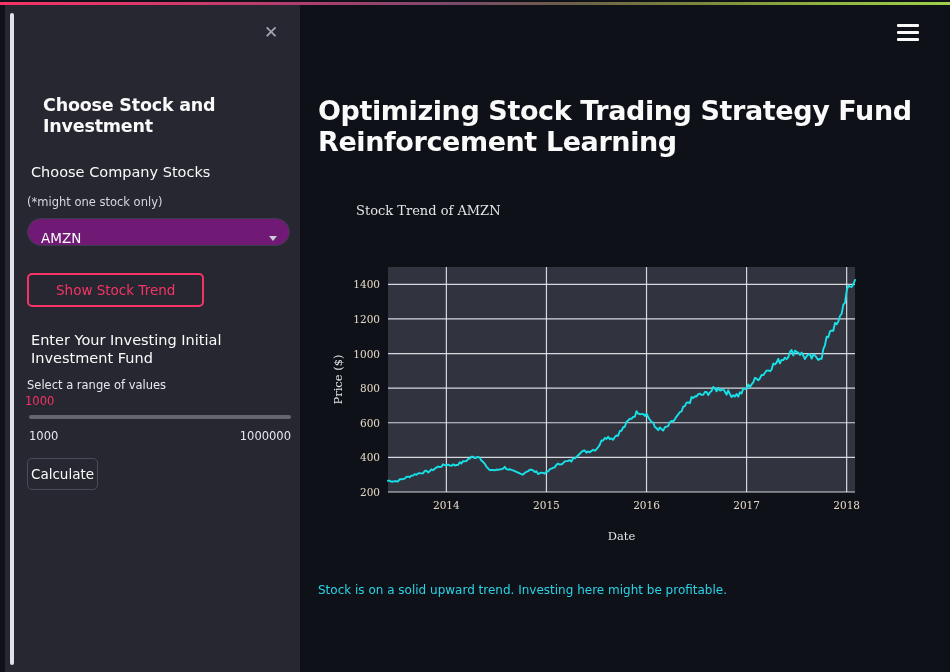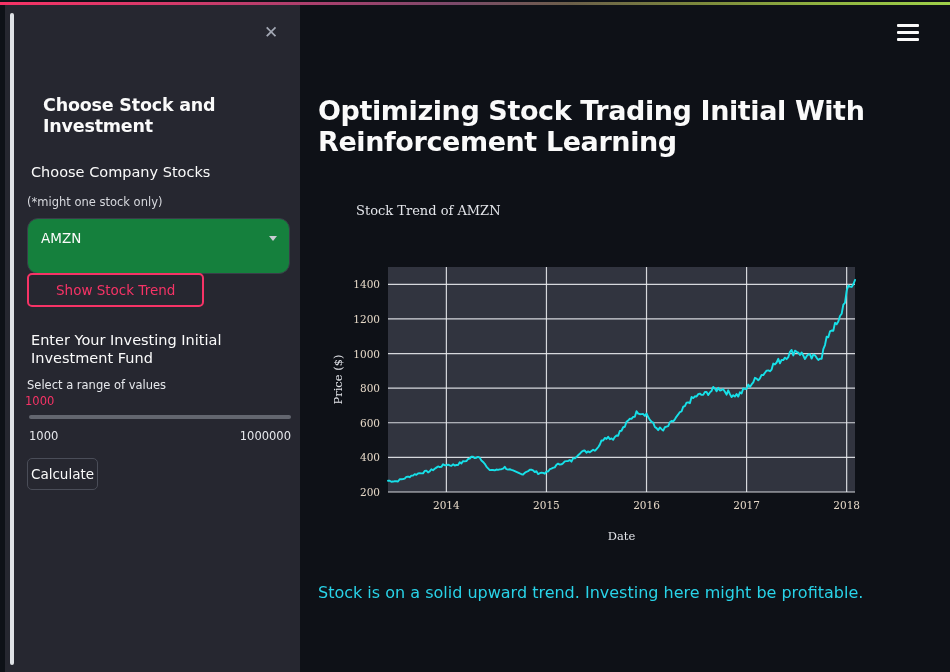--- a/index.html
+++ b/index.html
@@ -101,24 +101,24 @@
     color: #d7d9de;
     font-weight: normal;
   }
   #hint-stock { top: 190px; }
   #hint-range { top: 373px; font-size: 11.5px; color: #e6e8ec; }
 
   
   #stock-select {
     position: absolute;
     left: 0; top: 213px;
-    width: 263px; height: 56px;
-    background: #15803d;
+    width: 263px; height: 28px;
+    background: #701a75;
     border: 1px solid #3a3d49;
-    border-radius: 11px;
+    border-radius: 16px;
     cursor: pointer;
   }
   #stock-select-value {
     position: absolute;
     left: 13px; top: 11px;
     font-size: 13.5px;
     color: #fafafa;
   }
   #stock-caret {
     position: absolute;
@@ -239,21 +239,21 @@
   #chart-svg { position: absolute; left: 0; top: 0; }
 
   
   #note-block { position: absolute; left: 18px; top: 578px; width: 600px; }
   #note-label {
     font-size: 14.5px;
     color: #29d3e8;
     margin-bottom: 12px;
   }
   #note-text {
-    font-size: 16px;
+    font-size: 12px;
     color: #29d3e8;
   }
 </style>
 </head>
 <body>
 
 <div id="app">
 
   <div id="top-strip-dark"></div>
   <div id="top-strip"></div>
@@ -300,21 +300,21 @@
   </aside>
 
   <main id="main">
 
     <div id="hamburger">
       <span></span>
       <span></span>
       <span></span>
     </div>
 
-    <h1 id="page-title">Optimizing Stock Trading Initial With Reinforcement Learning</h1>
+    <h1 id="page-title">Optimizing Stock Trading Strategy Fund Reinforcement Learning</h1>
 
     <div id="chart-wrap">
       <div id="chart-title">Stock Trend of AMZN</div>
       <svg id="chart-svg" width="612" height="345">
           <rect x="70" y="72" width="467" height="225" fill="#31343f"></rect>
           <line x1="70" y1="297" x2="537" y2="297" stroke="#e8eaee" stroke-width="1.2" opacity="0.9"></line>
           <text x="62" y="301" fill="#e6d9c8" font-size="10.5" text-anchor="end" font-family="&quot;DejaVu Serif&quot;, serif">200</text>
           <line x1="70" y1="262.38461538461536" x2="537" y2="262.38461538461536" stroke="#e8eaee" stroke-width="1.2" opacity="0.9"></line>
           <text x="62" y="266.38461538461536" fill="#e6d9c8" font-size="10.5" text-anchor="end" font-family="&quot;DejaVu Serif&quot;, serif">400</text>
           <line x1="70" y1="227.76923076923077" x2="537" y2="227.76923076923077" stroke="#e8eaee" stroke-width="1.2" opacity="0.9"></line>

